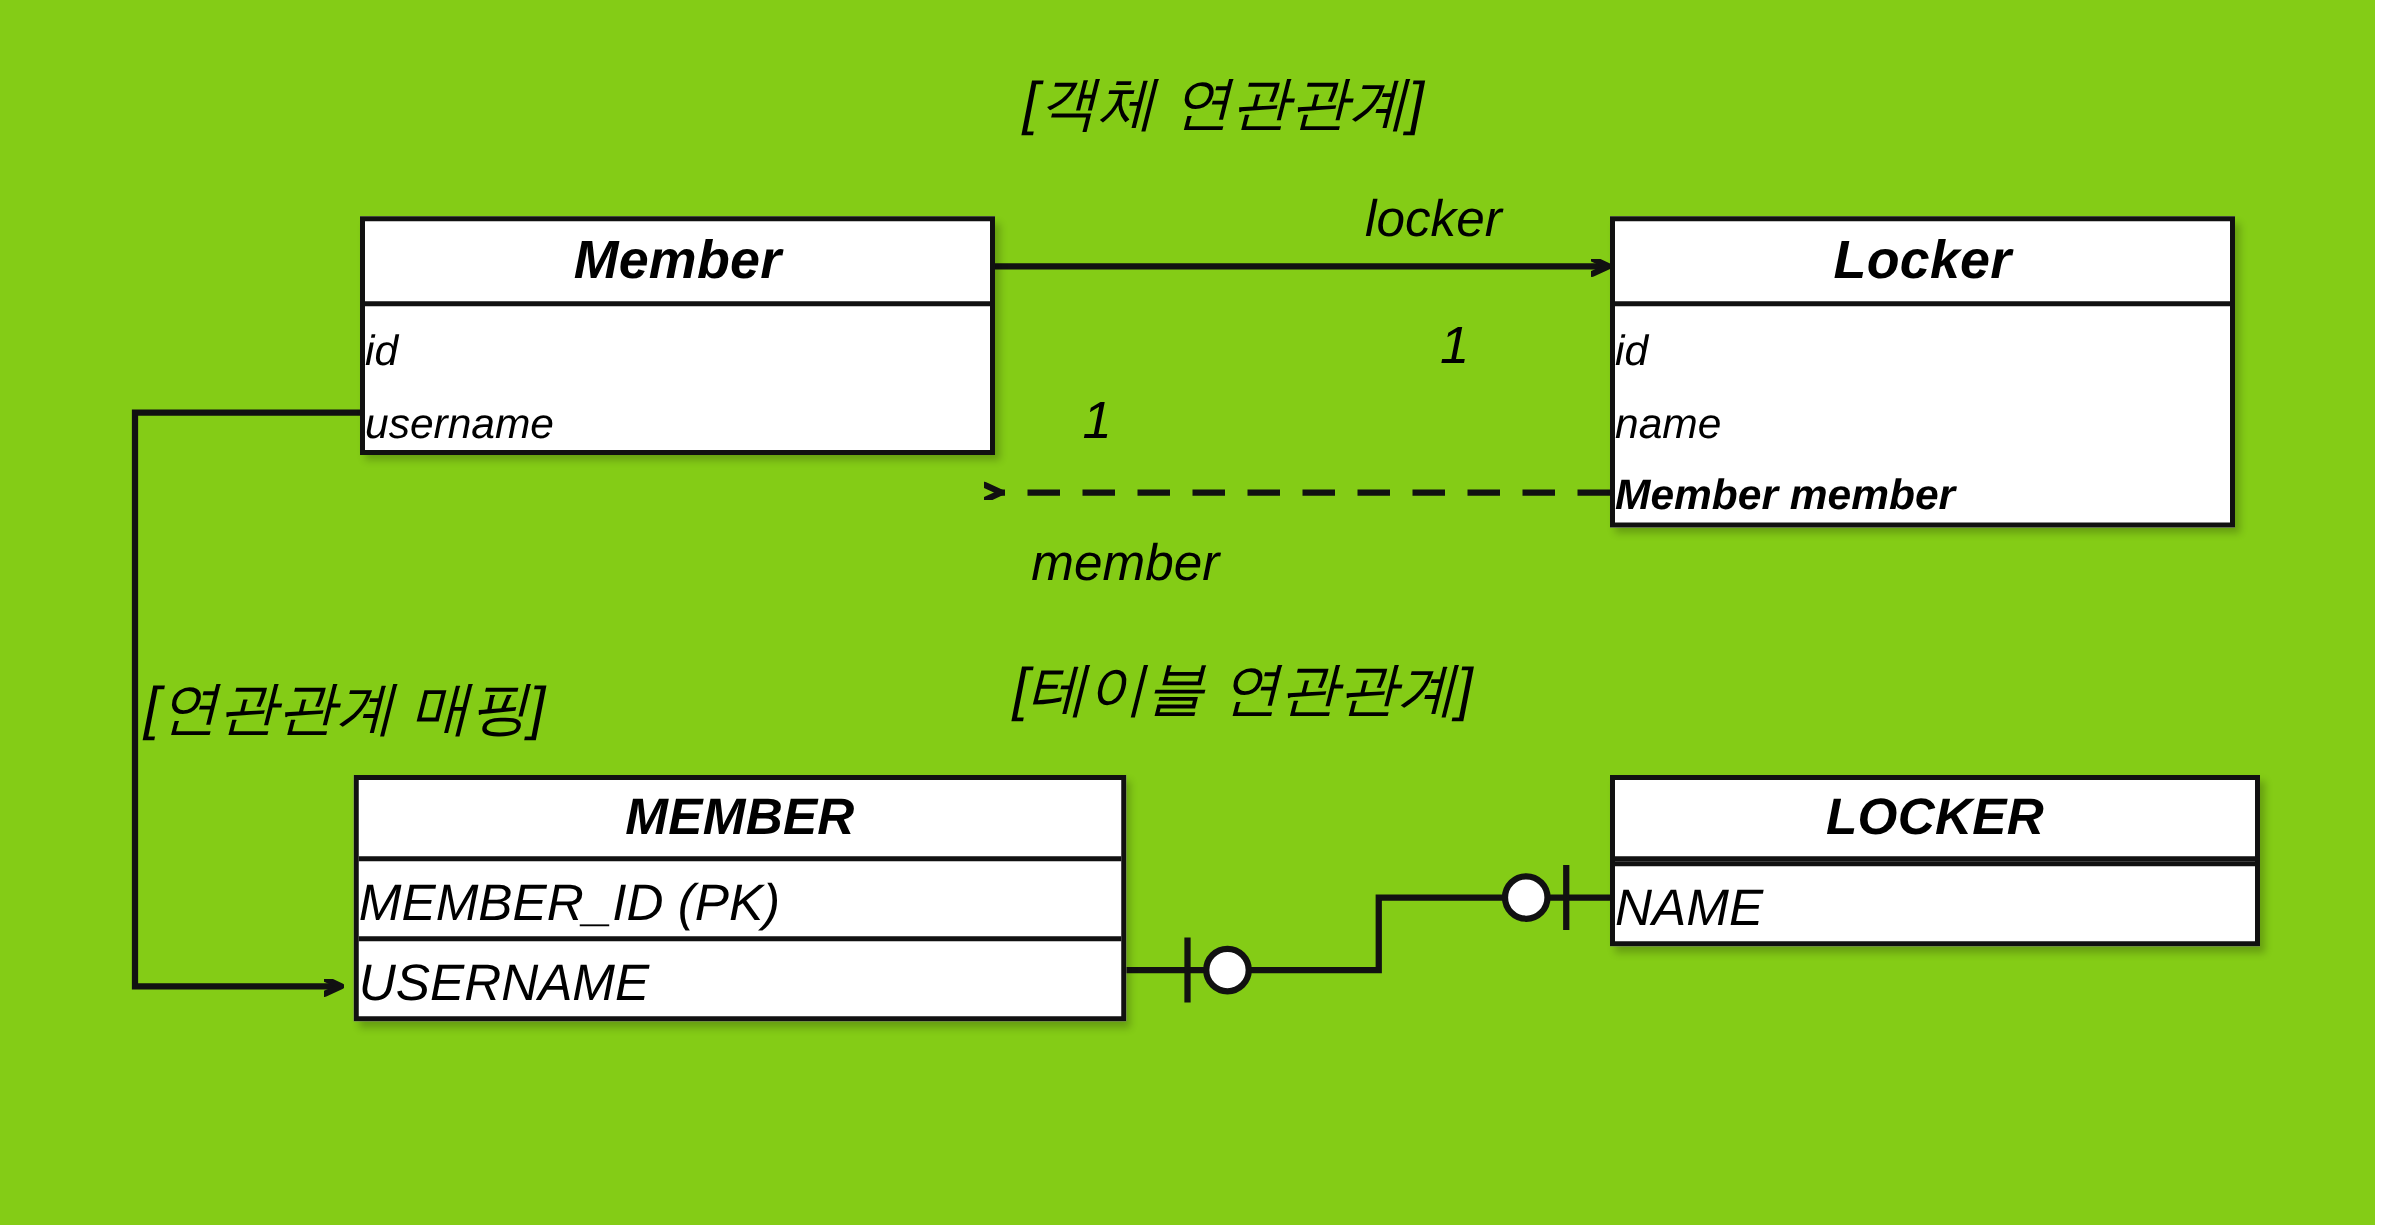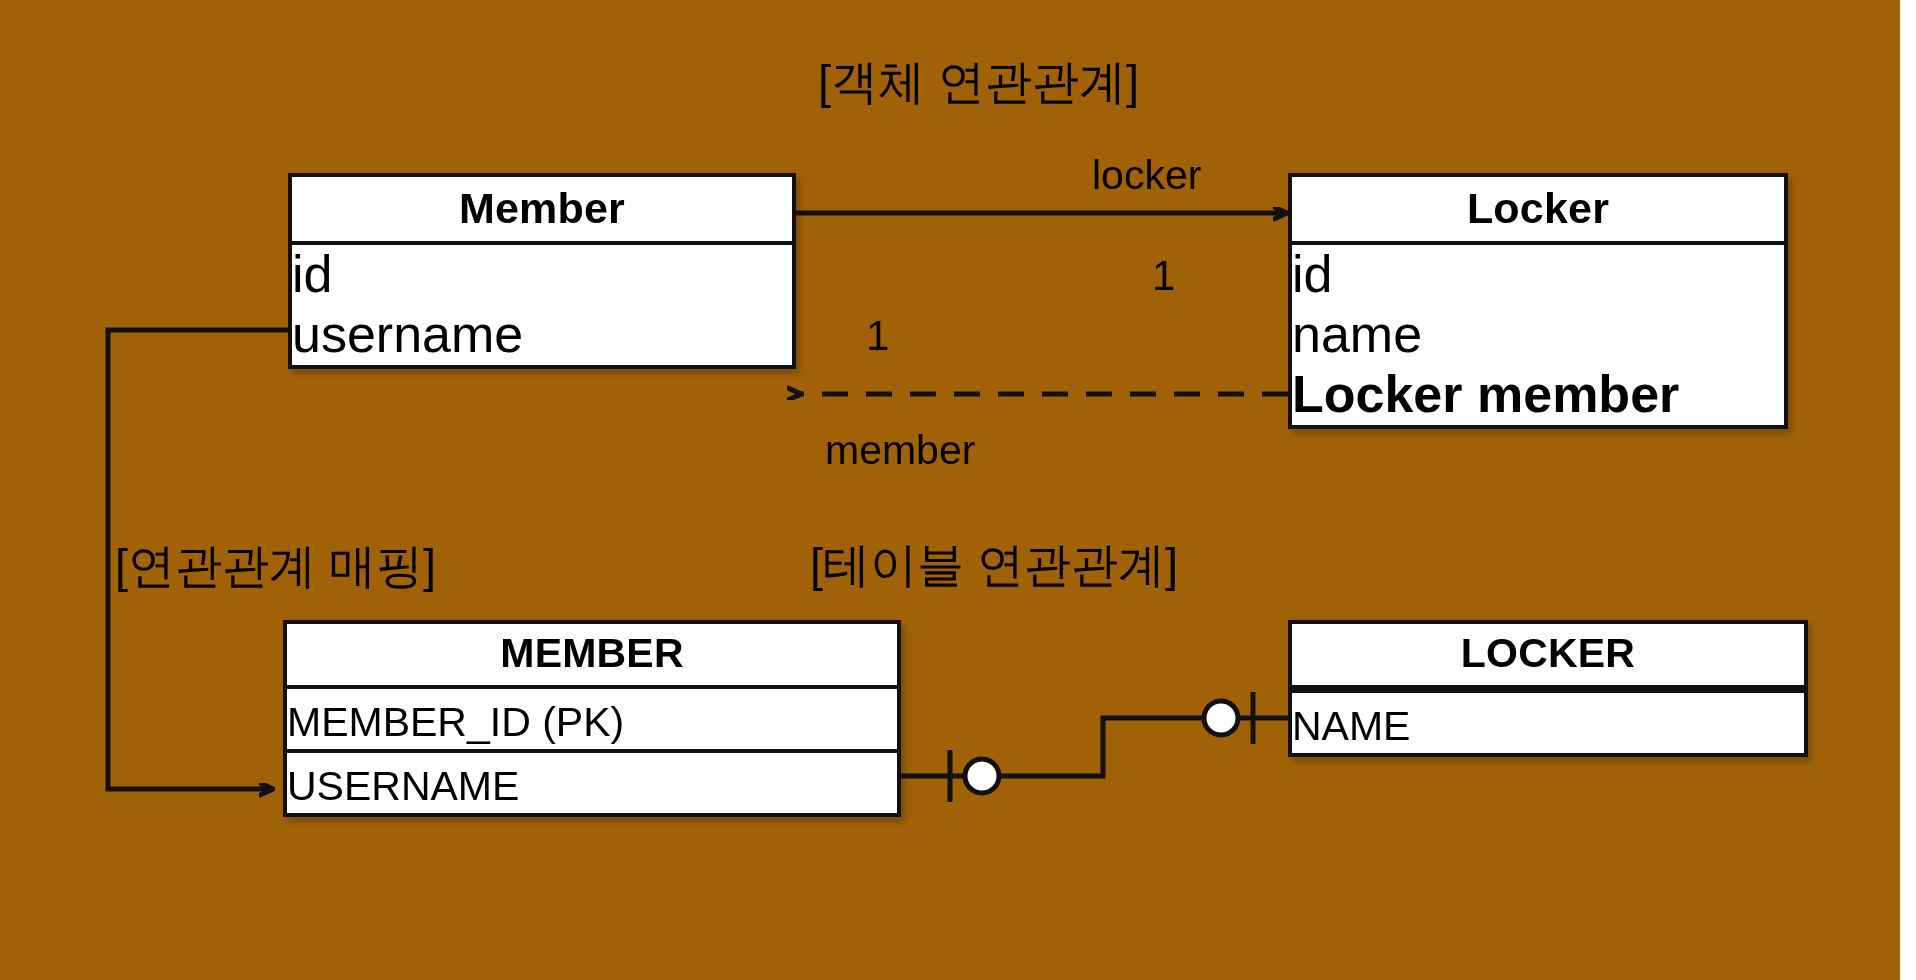--- a/index.html
+++ b/index.html
@@ -8,22 +8,23 @@
     background: #ffffff;
   }
   body {
     font-family: "Liberation Sans", "DejaVu Sans", sans-serif;
     color: #000000;
   }
   #canvas {
     position: relative;
     width: 1900px;
     height: 980px;
-    background: #a16207;
+    background: #84cc16;
     overflow: hidden;
+    font-style: italic;
   }
 
   
   .entity {
     position: absolute;
     background: #ffffff;
     border: 4px solid #111111;
     box-sizing: border-box;
     box-shadow: 4px 5px 6px rgba(0,0,0,0.22);
   }
@@ -41,21 +42,21 @@
   }
   .entity .ent-row {
     line-height: 1.02;
     white-space: nowrap;
     padding-left: 12px;
   }
   .entity .ent-row.bold { font-weight: bold; }
 
   
   .obj-box .ent-title { font-size: 43px; padding: 10px 0 11px; }
-  .obj-box .ent-row   { font-size: 52px; padding: 3px 0 4px; }
+  .obj-box .ent-row   { font-size: 34px; padding: 3px 0 4px; margin-top: 16px; }
 
   
   .tbl-box .ent-title { font-size: 41px; padding: 9px 0 11px; }
   .tbl-box .ent-row   { font-size: 41px; padding: 13px 0 5px; }
 
   
   .label {
     position: absolute;
     white-space: nowrap;
     line-height: 1;
@@ -110,35 +111,35 @@
 
       <circle cx="1221" cy="718" r="17" fill="#ffffff" stroke="#111111" stroke-width="5"></circle>
       <line x1="1253" y1="692" x2="1253" y2="744" stroke="#111111" stroke-width="5"></line>
     </g>
   </svg>
 
   <div class="label section-title" style="left:818px; top:58px;">[객체 연관관계]</div>
 
   <div class="label section-title" style="left:115px; top:510px;margin-top:32px;">[연관관계 매핑]</div>
 
-  <div class="label section-title" style="left:810px; top:541px;">[테이블 연관관계]</div>
+  <div class="label section-title" style="left:810px; top:527px;">[테이블 연관관계]</div>
 
   <div class="entity obj-box" style="left:288px; top:173px; width:508px;">
     <div class="ent-title">Member</div>
     <div class="ent-sep"></div>
     <div class="ent-row">id</div>
     <div class="ent-row">username</div>
   </div>
 
   <div class="entity obj-box" style="left:1288px; top:173px; width:500px;">
     <div class="ent-title">Locker</div>
     <div class="ent-sep"></div>
     <div class="ent-row">id</div>
     <div class="ent-row">name</div>
-    <div class="ent-row bold">Locker member</div>
+    <div class="ent-row bold">Member member</div>
   </div>
 
   <div class="label edge-label" style="left:1092px; top:155px;">locker</div>
 
   <div class="label mult-label" style="left:1152px; top:255px;">1</div>
 
   <div class="label mult-label" style="left:866px; top:315px;">1</div>
 
   <div class="label edge-label" style="left:825px; top:430px;">member</div>
 

